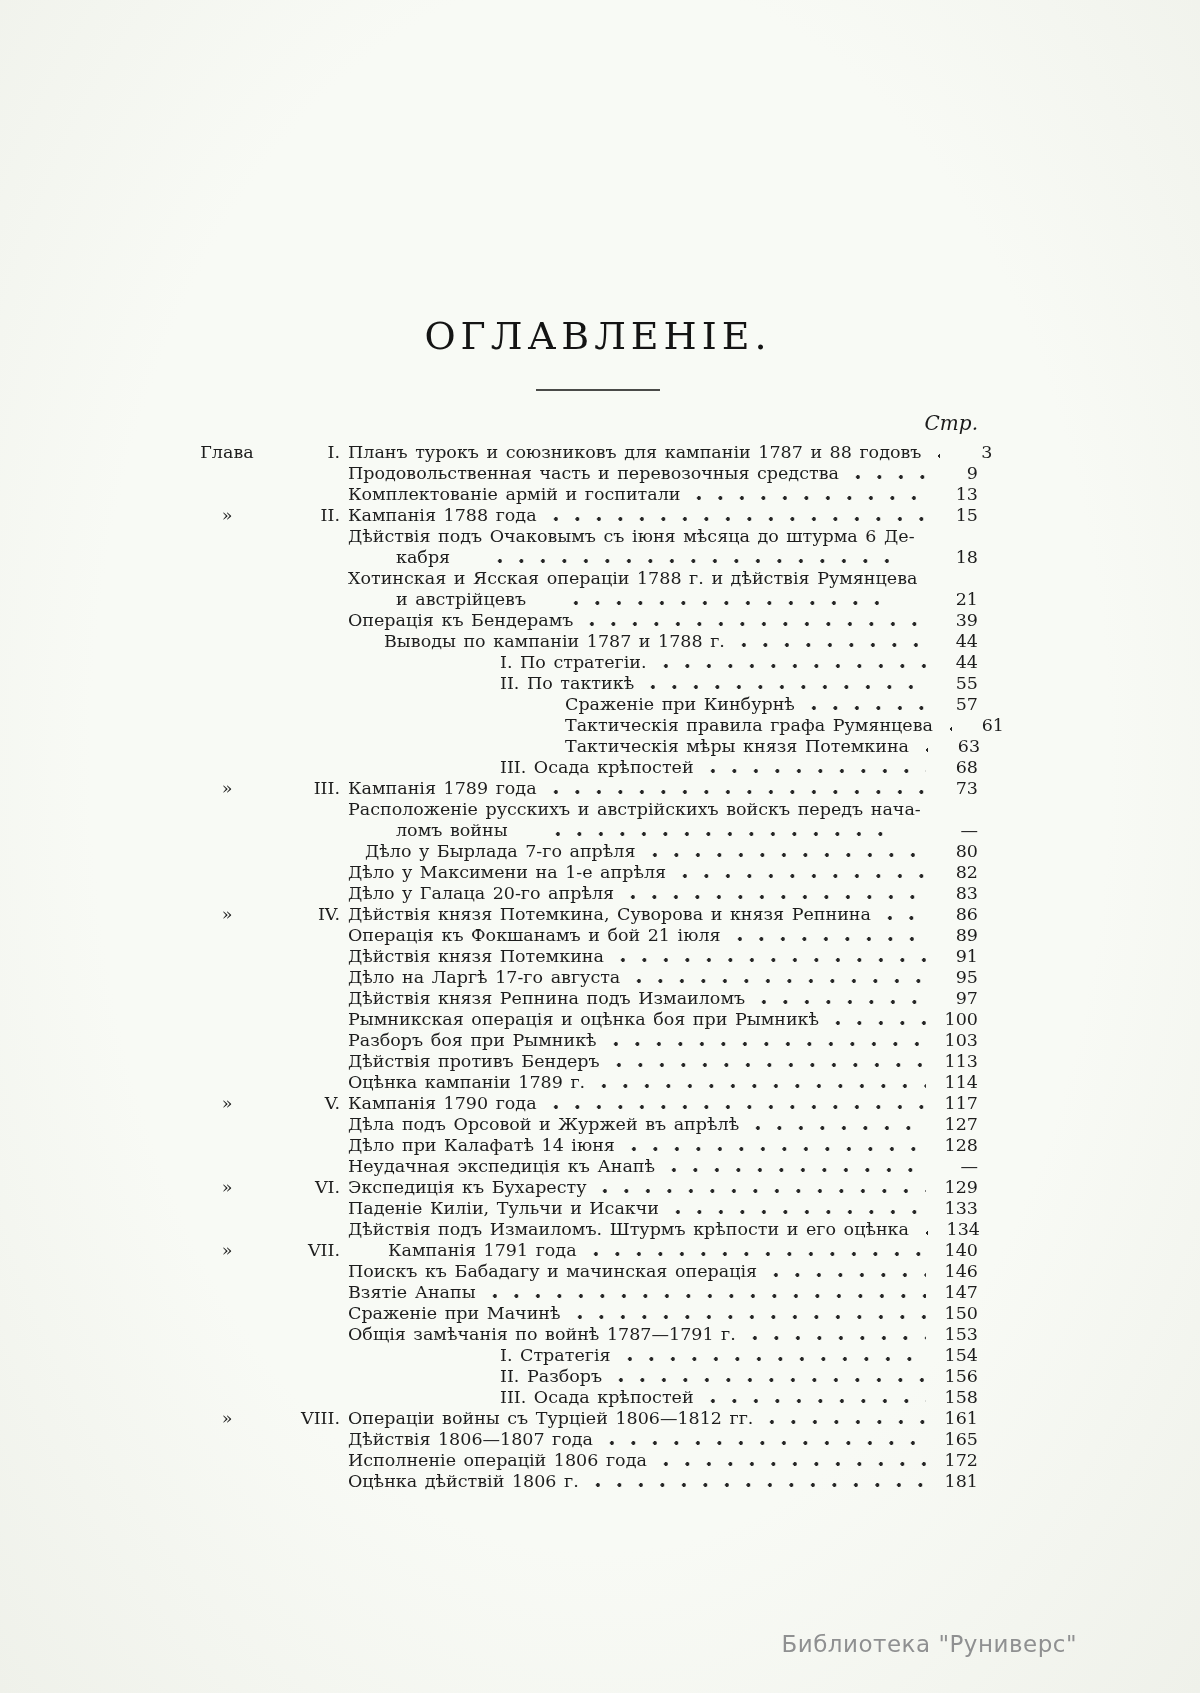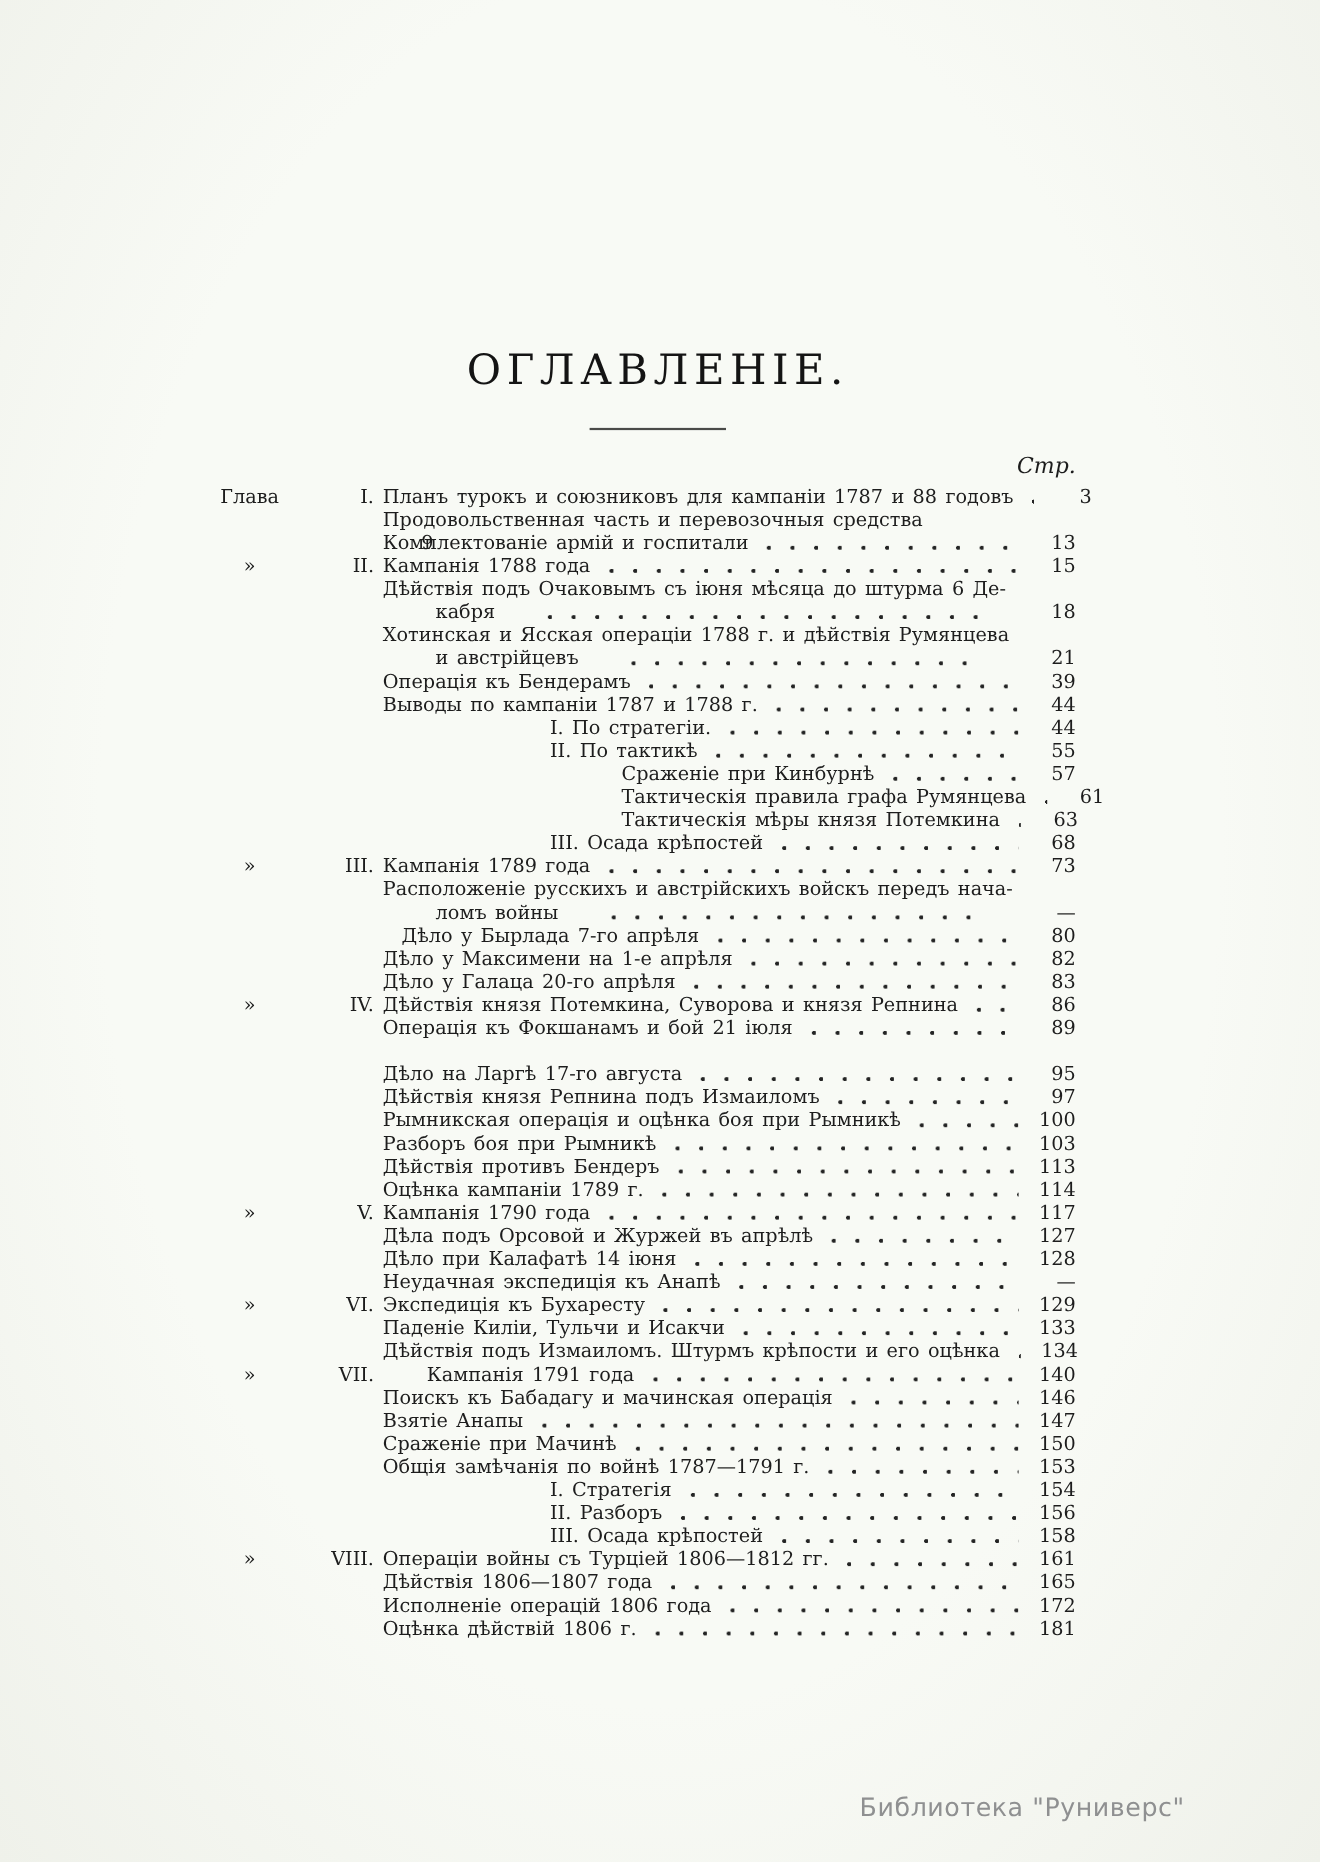--- a/index.html
+++ b/index.html
@@ -112,21 +112,21 @@
           <span class="chapter-numeral">I.</span>
           <span class="entry i0" style="display: flex;">
             <span class="text">Планъ турокъ и союзниковъ для кампаніи 1787 и 88 годовъ</span>
             <span class="leader"></span>
             <span class="page-num">3</span>
           </span>
         </div>
         <div class="row">
           <span class="chapter-label"></span>
           <span class="chapter-numeral"></span>
-          <span class="entry i0" style="display: flex; flex-direction: column;">
+          <span class="entry i0" style="display: flex;">
             <span class="text">Продовольственная часть и перевозочныя средства</span>
             <span class="leader"></span>
             <span class="page-num">9</span>
           </span>
         </div>
         <div class="row">
           <span class="chapter-label"></span>
           <span class="chapter-numeral"></span>
           <span class="entry i0" style="display: flex;">
             <span class="text">Комплектованіе армій и госпитали</span>
@@ -180,21 +180,21 @@
           <span class="chapter-numeral"></span>
           <span class="entry i0" style="display: flex;">
             <span class="text">Операція къ Бендерамъ</span>
             <span class="leader"></span>
             <span class="page-num">39</span>
           </span>
         </div>
         <div class="row">
           <span class="chapter-label"></span>
           <span class="chapter-numeral"></span>
-          <span class="entry i0" style="display: flex;">
+          <span class="entry i0" style="display: flex; margin-left: 36px;">
             <span class="text">Выводы по кампаніи 1787 и 1788 г.</span>
             <span class="leader"></span>
             <span class="page-num">44</span>
           </span>
         </div>
         <div class="row">
           <span class="chapter-label"></span>
           <span class="chapter-numeral"></span>
           <span class="entry i2" style="display: flex;">
             <span class="text">I. По стратегіи.</span>
@@ -313,20 +313,25 @@
           <span class="chapter-numeral"></span>
           <span class="entry i0" style="display: flex;">
             <span class="text">Операція къ Фокшанамъ и бой 21 іюля</span>
             <span class="leader"></span>
             <span class="page-num">89</span>
           </span>
         </div>
         <div class="row">
           <span class="chapter-label"></span>
           <span class="chapter-numeral"></span>
+          <span class="entry i0" style="display: flex;">
+            <span class="text">Дѣйствія князя Потемкина</span>
+            <span class="leader"></span>
+            <span class="page-num">91</span>
+          </span>
         </div>
         <div class="row">
           <span class="chapter-label"></span>
           <span class="chapter-numeral"></span>
           <span class="entry i0" style="display: flex;">
             <span class="text">Дѣло на Ларгѣ 17-го августа</span>
             <span class="leader"></span>
             <span class="page-num">95</span>
           </span>
         </div>

